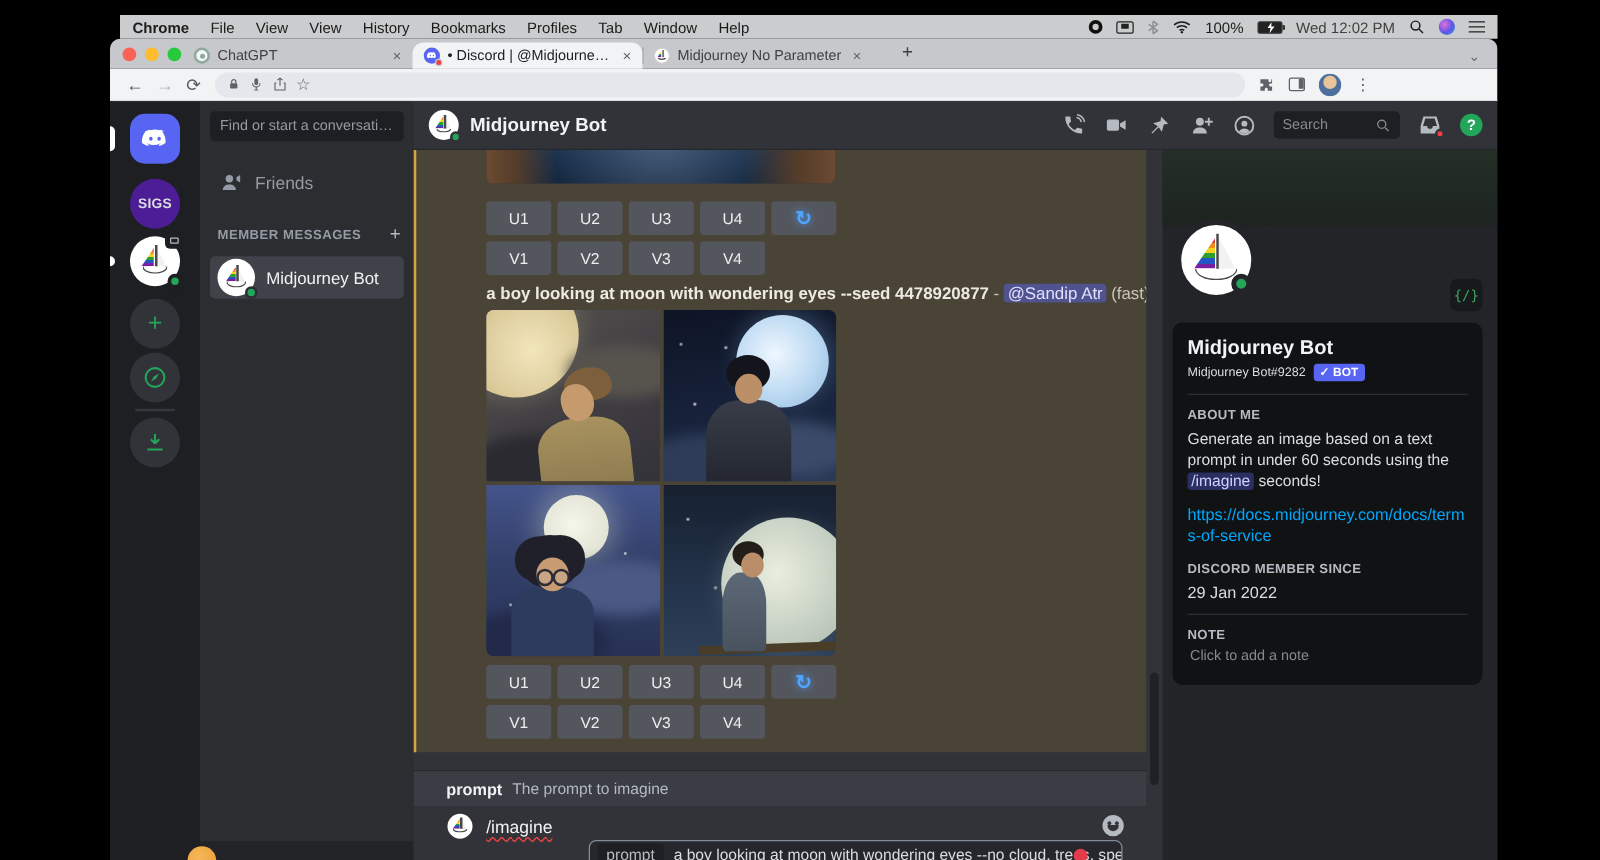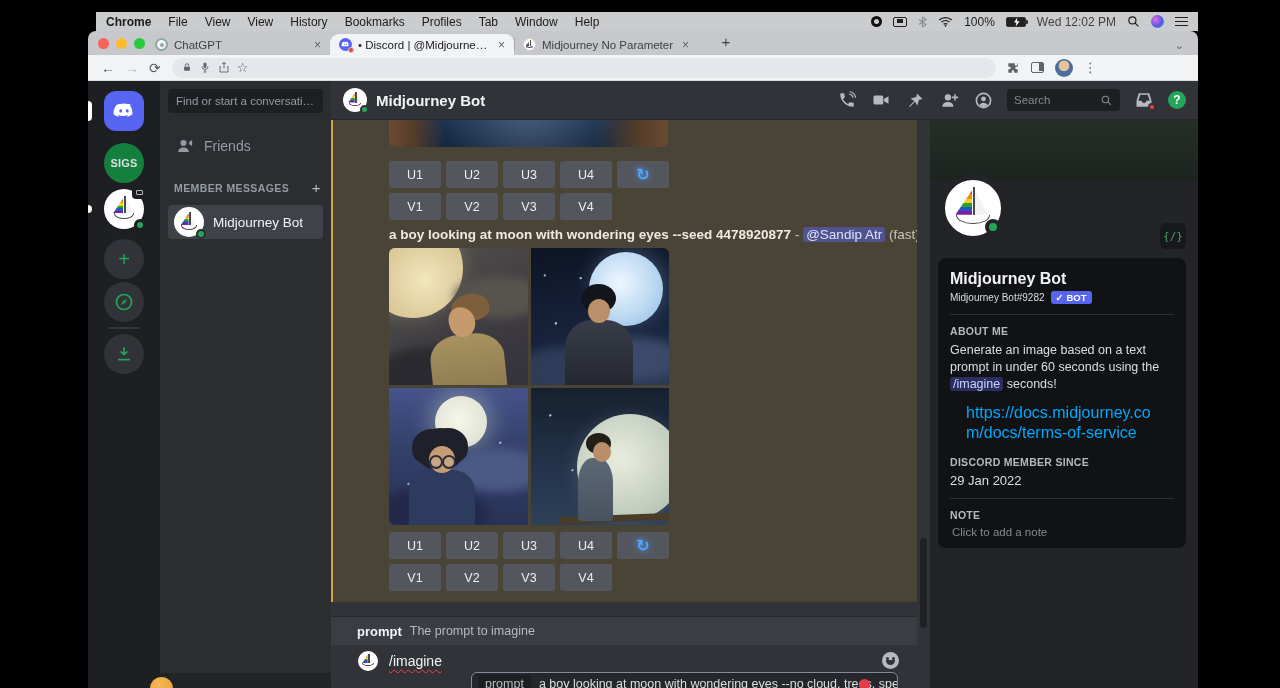--- a/index.html
+++ b/index.html
@@ -63,21 +63,21 @@
   
   #discord{position:absolute;left:0;top:50px;width:1110px;height:607px;background:#313338;overflow:hidden;color:#dbdee1}
 
   .rail{position:absolute;left:0;top:0;bottom:0;width:72px;background:#1e1f22}
   .rail-item{position:absolute;left:16px;width:40px;height:40px;border-radius:50%;
     display:flex;align-items:center;justify-content:center}
   .home{top:10px;background:#5865f2;border-radius:12px}
   .pill{position:absolute;left:0;width:4px;background:#fff;border-radius:0 4px 4px 0}
   .pill-home{top:20px;height:20px}
   .pill-dm{top:124px;height:8px}
-  .sigs{top:62px;background:#15803d;color:#dbdee1;font-size:11px;font-weight:bold;letter-spacing:.2px}
+  .sigs{top:62px;background:#4c1d95;color:#dbdee1;font-size:11px;font-weight:bold;letter-spacing:.2px}
   .rail-boat{top:108px;background:#fff}
   .status-dot{position:absolute;width:12px;height:12px;border-radius:50%;background:#23a55a;border:3px solid #1e1f22;right:-2px;bottom:-2px}
   .stream-badge{position:absolute;right:-3px;top:-3px;width:15px;height:13px;background:#1e1f22;border-radius:4px;
     display:flex;align-items:center;justify-content:center}
   .stream-badge i{display:block;width:7px;height:5px;border:1px solid #b5bac1;border-radius:1px}
   .plusbtn{top:158px;background:#313338;color:#23a55a;font-size:20px;font-weight:300}
   .compassbtn{top:201px;background:#313338}
   .rail-divider{position:absolute;left:20px;top:246px;width:32px;height:2px;background:#35363c;border-radius:1px}
   .dlbtn{top:253px;background:#313338}
 
@@ -98,21 +98,21 @@
     background:radial-gradient(circle at 40% 35%,#f6b85a,#e99a2e)}
 
   .chat-header{position:absolute;left:243px;right:0;top:0;height:39px;background:#313338;border-bottom:1px solid #26282c;
     display:flex;align-items:center;padding:0 12px;gap:9px}
   .ch-avatar{width:24px;height:24px;border-radius:50%;background:#fff;position:relative;flex:0 0 auto;
     display:flex;align-items:center;justify-content:center}
   .ch-avatar .status-dot{width:9px;height:9px;border-width:2px;border-color:#313338;right:-2px;bottom:-2px}
   .ch-title{font-size:15px;font-weight:bold;color:#f2f3f5}
   .ch-right{margin-left:auto;display:flex;align-items:center;gap:14px}
   .hicon{width:20px;height:20px;display:flex;align-items:center;justify-content:center}
-  .ch-search{width:113px;height:22px;background:#1e1f22;border-radius:4px;display:flex;align-items:center;
+  .ch-search{width:101px;height:22px;background:#1e1f22;border-radius:4px;display:flex;align-items:center;
     padding:0 7px;font-size:11.5px;color:#87898c}
   .ch-search span{flex:1}
   .inbox-wrap{position:relative}
   .inbox-dot{position:absolute;right:-2px;bottom:-1px;width:8px;height:8px;border-radius:50%;background:#f23f43;border:2px solid #313338}
   .helpbtn{width:18px;height:18px;border-radius:50%;background:#23a55a;color:#fff;font-size:12px;font-weight:bold;
     display:flex;align-items:center;justify-content:center}
 
   
   .messages{position:absolute;left:243px;top:39px;width:586px;height:482px;background:#4a4437;
     border-left:2px solid #d1a63d;overflow:hidden}
@@ -219,21 +219,21 @@
     color:#3ba55c;font-family:"DejaVu Sans Mono",monospace;font-size:11px;display:flex;align-items:center;justify-content:center}
   .p-card{position:absolute;left:8px;top:138px;width:248px;height:290px;background:#111214;border-radius:8px;padding:12px;overflow:hidden}
   .p-name{font-size:16px;font-weight:bold;color:#f2f3f5}
   .p-tagrow{margin-top:3px;display:flex;align-items:center;gap:6px}
   .p-tag{font-size:10px;color:#dbdee1}
   .bot-badge{background:#5865f2;color:#fff;font-size:9.5px;font-weight:bold;border-radius:3px;padding:1px 5px;display:flex;gap:3px;align-items:center}
   .p-divider{height:1px;background:#2c2e33;margin:10px 0}
   .p-h{font-size:10.5px;font-weight:bold;letter-spacing:.3px;color:#b5bac1;margin-bottom:5px}
   .p-about{font-size:12.5px;line-height:1.35;color:#dbdee1}
   .imagine-chip{background:rgba(88,101,242,.35);color:#cdd3ff;border-radius:3px;padding:0 3px}
-  .p-link{font-size:16px;color:#00a8fc;margin:10px 16px 0;word-break:break-all;line-height:1.3}
+  .p-link{font-size:13px;color:#00a8fc;margin:10px 0 0;word-break:break-all;line-height:1.3}
   .p-member-h{margin-top:12px}
   .p-date{font-size:13px;color:#dbdee1;margin-top:2px}
   .p-note{font-size:11.5px;color:#87898c;margin-top:3px;padding-left:2px}
 
   svg{display:block}
   .boat{position:relative}
   .boat .sailR{position:absolute;left:8%;top:8%;width:40%;height:58%;
     background:linear-gradient(180deg,#e23d3d 0 17%,#f08a1d 17% 34%,#f2d21f 34% 50%,#2ca02c 50% 67%,#2457c5 67% 84%,#7b1fa2 84%);
     clip-path:polygon(100% 0,100% 100%,0 100%)}
   .boat .sailW{position:absolute;left:52%;top:2%;width:34%;height:64%;background:#f2f2f2;

